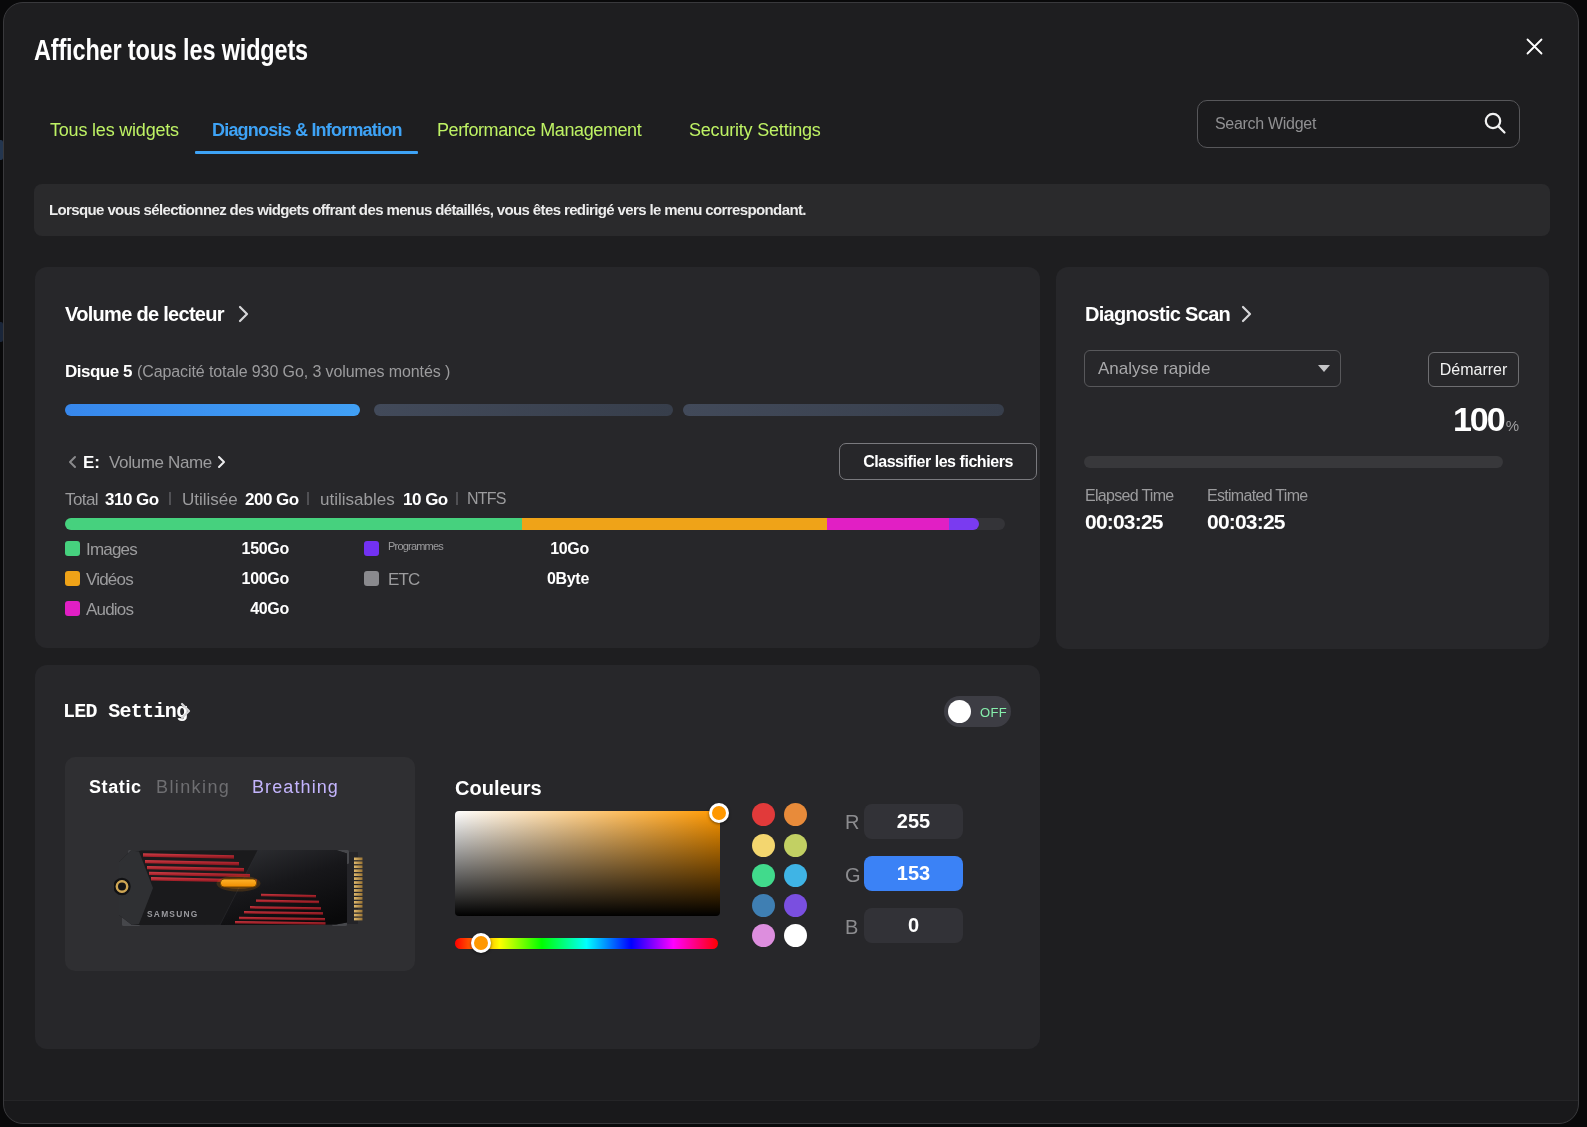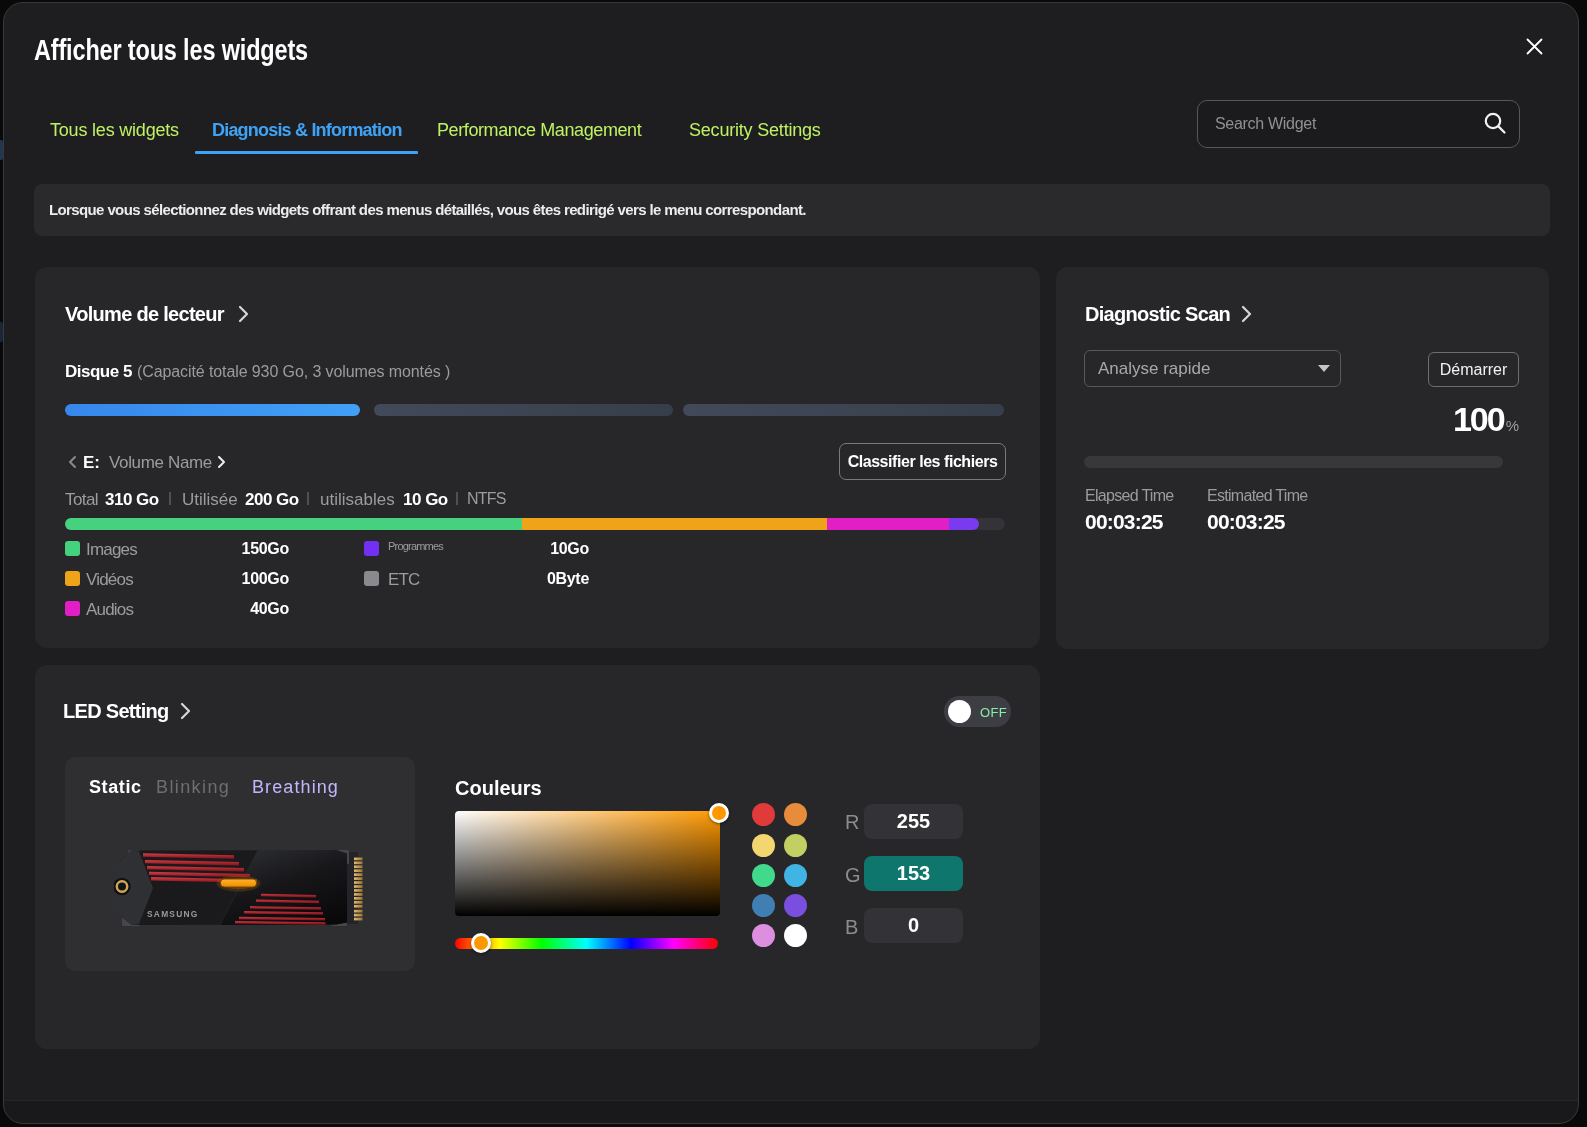--- a/index.html
+++ b/index.html
@@ -71,21 +71,21 @@
 
   <svg class="abs" style="left:68px;top:455px;" width="9" height="14" viewBox="0 0 9 14">
       <path d="M7 2 L2 7 L7 12" stroke="#8a8a8c" stroke-width="2" fill="none" stroke-linecap="round" stroke-linejoin="round"></path>
     </svg>
   <div class="abs w b" style="left:83px;top:453px;font-size:17px;">E:</div>
   <div class="abs grey" style="left:109px;top:453px;font-size:17px;letter-spacing:-0.35px;text-align:right;">Volume Name</div>
   <svg class="abs" style="left:217px;top:455px;" width="9" height="14" viewBox="0 0 9 14">
       <path d="M2 2 L7 7 L2 12" stroke="#ececee" stroke-width="2" fill="none" stroke-linecap="round" stroke-linejoin="round"></path>
     </svg>
 
-  <div class="abs btn" style="left:839px;top:443px;width:167px;height:37px;line-height:35px;font-size:16px;font-weight:bold;letter-spacing:-0.45px;">Classifier les fichiers</div>
+  <div class="abs btn" style="left:839px;top:443px;width:198px;height:37px;line-height:35px;font-size:16px;font-weight:bold;letter-spacing:-0.45px;">Classifier les fichiers</div>
 
   <div class="abs grey" style="left:65px;top:490px;font-size:17px;letter-spacing:-0.6px;">Total</div>
   <div class="abs w b" style="left:105px;top:490px;font-size:17px;letter-spacing:-0.5px;">310 Go</div>
   <div class="abs sep" style="left:169px;"></div>
   <div class="abs grey" style="left:182px;top:490px;font-size:17px;">Utilisée</div>
   <div class="abs w b" style="left:245px;top:490px;font-size:17px;letter-spacing:-0.5px;">200 Go</div>
   <div class="abs sep" style="left:307px;"></div>
   <div class="abs grey" style="left:320px;top:490px;font-size:17px;">utilisables</div>
   <div class="abs w b" style="left:403px;top:490px;font-size:17px;letter-spacing:-0.5px;">10 Go</div>
   <div class="abs sep" style="left:456px;"></div>
@@ -134,21 +134,21 @@
   </div>
 
   <div class="abs" style="left:1084px;top:456px;width:419px;height:12px;border-radius:6px;background:#38383b;"></div>
 
   <div class="abs grey" style="left:1085px;top:487px;font-size:16px;letter-spacing:-0.7px;">Elapsed Time</div>
   <div class="abs grey" style="left:1207px;top:487px;font-size:16px;letter-spacing:-0.7px;">Estimated Time</div>
   <div class="abs w b" style="left:1085px;top:510px;font-size:21px;letter-spacing:-0.8px;">00:03:25</div>
   <div class="abs w b" style="left:1207px;top:510px;font-size:21px;letter-spacing:-0.8px;">00:03:25</div>
 
   <div class="abs card" style="left:35px;top:665px;width:1005px;height:384px;"></div>
-  <div class="abs card-title" style="left:63px;top:700px;">LED Setting</div>
+  <div class="abs card-title" style="left:63px;top:700px;font-family:Liberation Mono, monospace;">LED Setting</div>
   <svg class="abs" style="left:179px;top:702px;" width="12" height="18" viewBox="0 0 12 18">
       <path class="chev" d="M3 2 L10 9 L3 16"></path>
     </svg>
 
   <div class="abs" style="left:944px;top:696px;width:67px;height:31px;border-radius:15.5px;background:#3d3d44;"></div>
   <div class="abs" style="left:948px;top:700px;width:23px;height:23px;border-radius:50%;background:#ffffff;"></div>
   <div class="abs" style="left:980px;top:705px;font-size:13px;font-weight:normal;color:#86efac;letter-spacing:0.3px;">OFF</div>
 
   <div class="abs" style="left:65px;top:757px;width:350px;height:214px;border-radius:10px;background:#2f2f32;"></div>
   <div class="abs w b" style="left:89px;top:777px;font-size:18px;letter-spacing:0.6px;">Static</div>
@@ -238,18 +238,18 @@
   <div class="abs" style="left:751.5px;top:863.5px;width:23px;height:23px;border-radius:50%;background:#41da8c;"></div>
   <div class="abs" style="left:784px;top:863.5px;width:23px;height:23px;border-radius:50%;background:#3fb4e5;"></div>
   <div class="abs" style="left:751.5px;top:893.5px;width:23px;height:23px;border-radius:50%;background:#3f7fb3;"></div>
   <div class="abs" style="left:784px;top:893.5px;width:23px;height:23px;border-radius:50%;background:#7a4fe0;"></div>
   <div class="abs" style="left:751.5px;top:923.5px;width:23px;height:23px;border-radius:50%;background:#dd8ede;"></div>
   <div class="abs" style="left:784px;top:923.5px;width:23px;height:23px;border-radius:50%;background:#ffffff;"></div>
 
   <div class="abs" style="left:845px;top:811px;font-size:20px;color:#8c8c8f;">R</div>
   <div class="abs" style="left:864px;top:804px;width:99px;height:35px;border-radius:8px;background:#323237;color:#fff;font-size:20px;font-weight:bold;text-align:center;line-height:35px;">255</div>
   <div class="abs" style="left:845px;top:864px;font-size:20px;color:#8c8c8f;">G</div>
-  <div class="abs" style="left:864px;top:856px;width:99px;height:35px;border-radius:8px;background:#0f766e;color:#fff;font-size:20px;font-weight:bold;text-align:center;line-height:35px;">153</div>
+  <div class="abs" style="left:864px;top:856px;width:99px;height:35px;border-radius:8px;background:#3b82f6;color:#fff;font-size:20px;font-weight:bold;text-align:center;line-height:35px;">153</div>
   <div class="abs" style="left:845px;top:916px;font-size:20px;color:#8c8c8f;">B</div>
   <div class="abs" style="left:864px;top:908px;width:99px;height:35px;border-radius:8px;background:#323237;color:#fff;font-size:20px;font-weight:bold;text-align:center;line-height:35px;">0</div>
 
   <div class="abs" style="left:4px;top:1100px;width:1574px;height:23px;background:rgba(0,0,0,0.14);border-top:1px solid rgba(255,255,255,0.05);border-radius:0 0 20px 20px;"></div>
 </div>
 
 </body></html>

